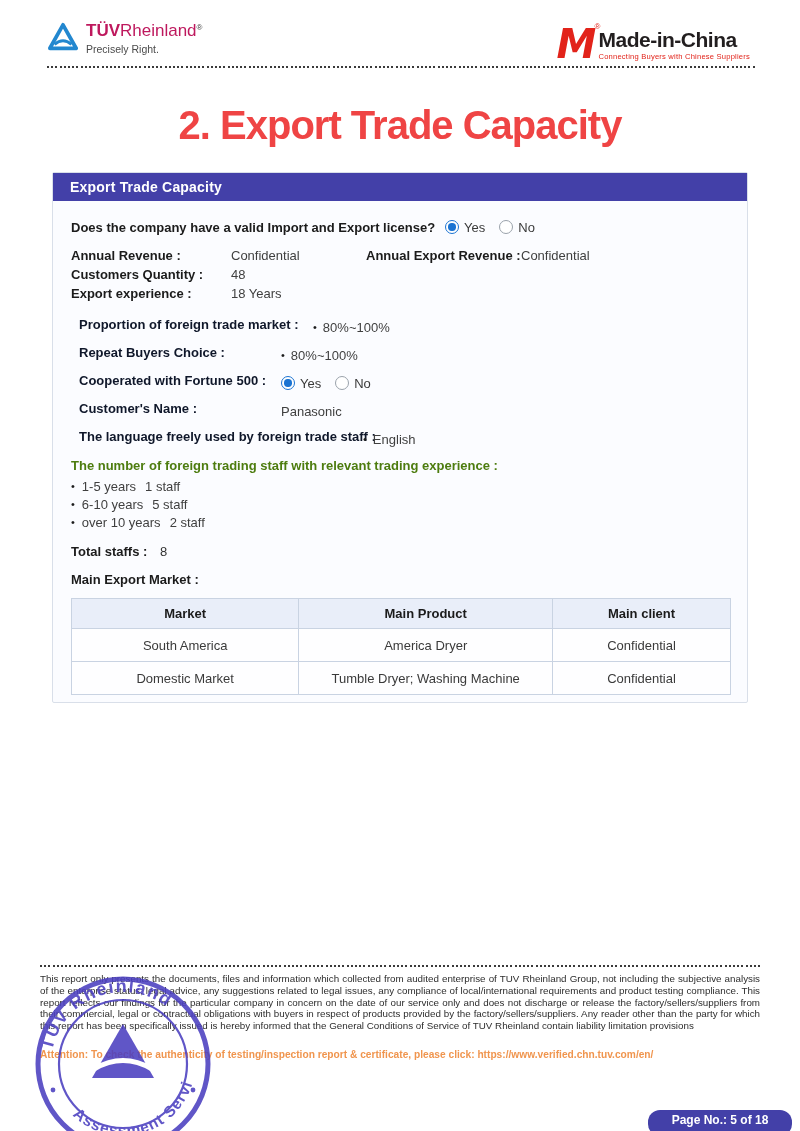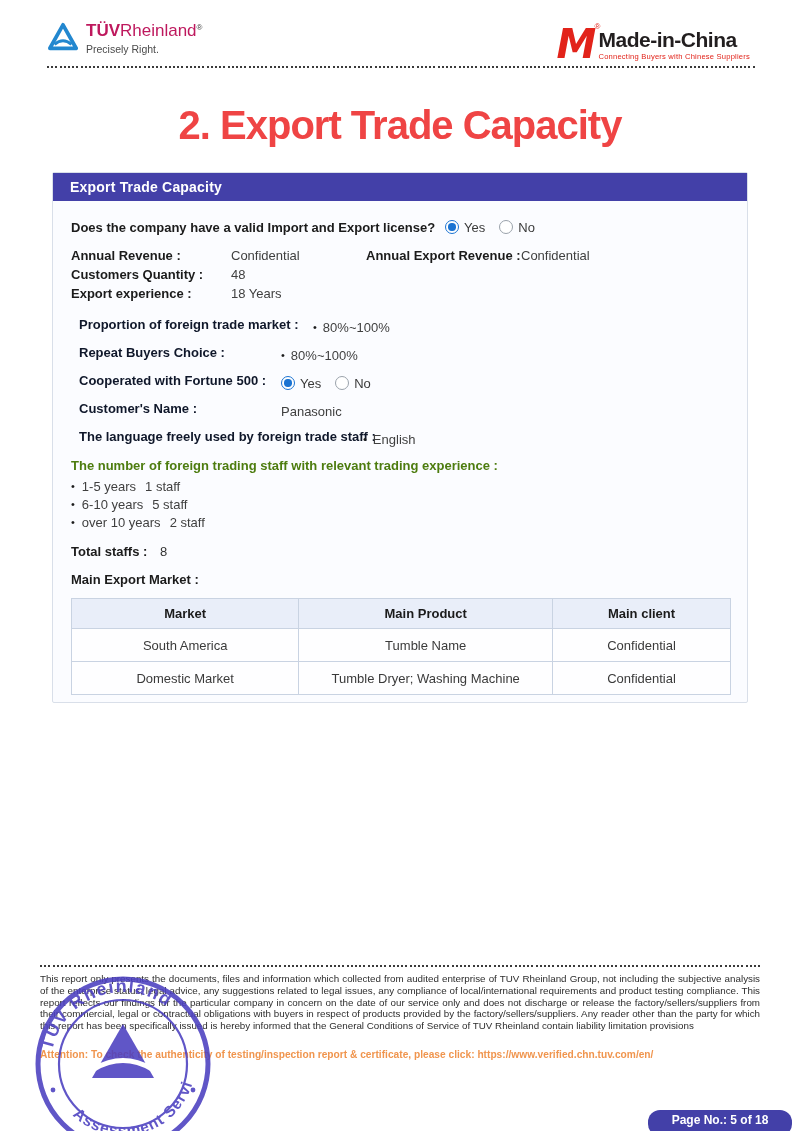--- a/index.html
+++ b/index.html
@@ -207,21 +207,21 @@
         <thead>
           <tr>
             <th class="col-market">Market</th>
             <th class="col-product">Main Product</th>
             <th class="col-client">Main client</th>
           </tr>
         </thead>
         <tbody>
           <tr>
             <td>South America</td>
-            <td>Tumble Name</td>
+            <td>America Dryer</td>
             <td>Confidential</td>
           </tr>
           <tr>
             <td>Domestic Market</td>
             <td>Tumble Dryer; Washing Machine</td>
             <td>Confidential</td>
           </tr>
         </tbody>
       </table>
 

